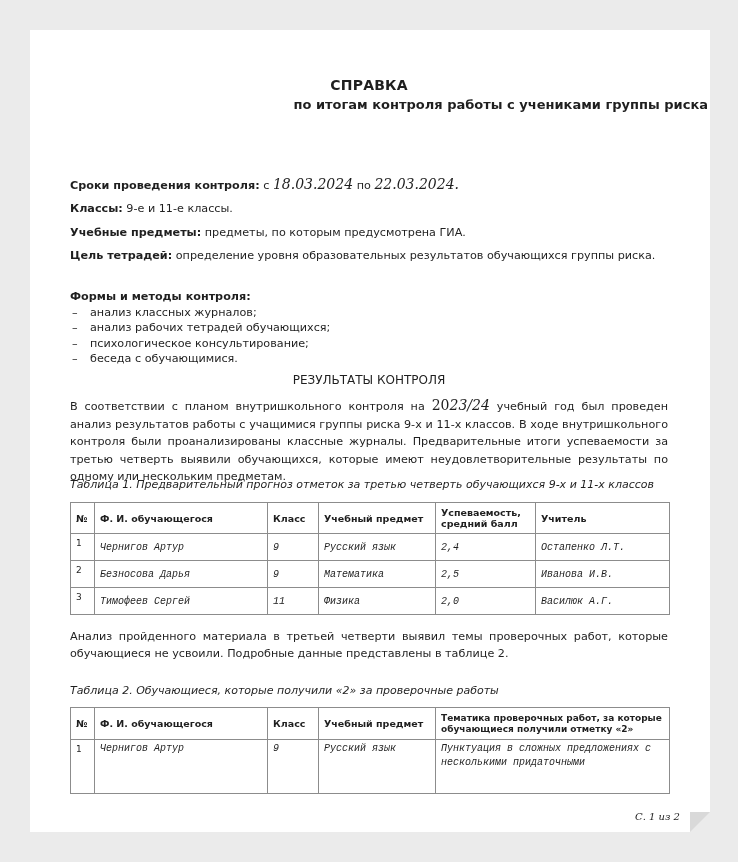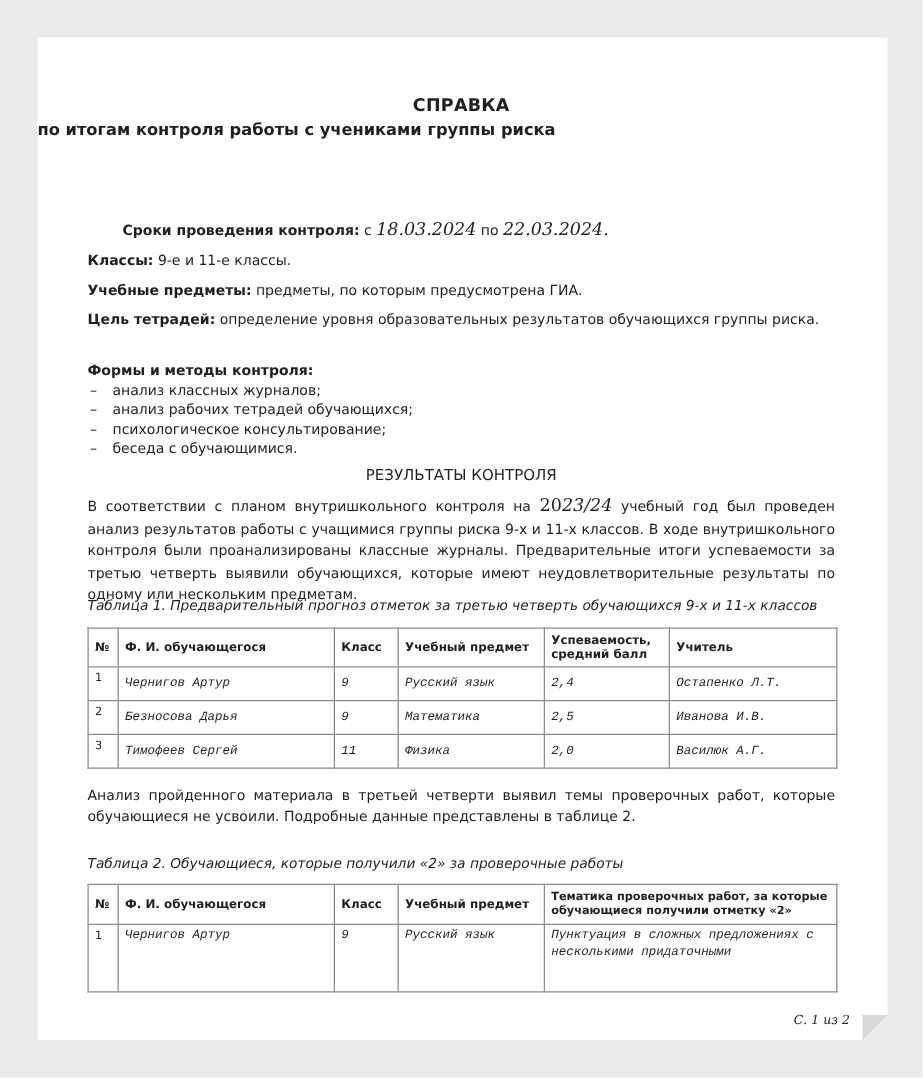--- a/index.html
+++ b/index.html
@@ -24,21 +24,21 @@
     border-style: solid;
     border-width: 20px 20px 0 0;
     border-color: #d9d9d9 #ebebeb transparent transparent;
   }
   .abs { position: absolute; white-space: nowrap; }
   .title {
     left: 0; width: 678px; text-align: center;
     top: 47px; font-weight: bold; font-size: 14px; letter-spacing: 0.2px;
   }
   .subtitle {
-    left: 0; width: 678px; text-align: left;
+    left: 0; width: 678px; text-align: right;
     top: 67px; font-weight: bold; font-size: 13px;
   }
   .line { left: 40px; font-size: 11.2px; }
   .b { font-weight: bold; }
   .hand { font-family: "DejaVu Serif", serif; font-style: italic; font-size: 14px; }
   .list { left: 40px; top: 259px; font-size: 11.2px; line-height: 15.5px; }
   .list .li { position: relative; padding-left: 20px; }
   .list .dash { position: absolute; left: 2px; }
   .section-title { left: 0; width: 678px; text-align: center; top: 343px; font-size: 12px; }
   .para {
@@ -68,21 +68,21 @@
   .footer { position: absolute; right: 30px; bottom: 10px; font-family: "DejaVu Serif", serif; font-style: italic; font-size: 10px; }
 </style>
 </head>
 <body>
 
 <div class="page">
 
   <div class="abs title">СПРАВКА</div>
   <div class="abs subtitle">по итогам контроля работы с учениками группы риска</div>
 
-  <div class="abs line" style="top:146px;margin-left:28px;">
+  <div class="abs line" style="top:146px;">
     <span class="b">Сроки проведения контроля:</span>
     <span>с</span>
     <span class="hand">18.03.2024</span>
     <span>по</span>
     <span class="hand">22.03.2024.</span>
   </div>
 
   <div class="abs line" style="top:172px;">
     <span class="b">Классы:</span>
     <span>9-е и 11-е классы.</span>

